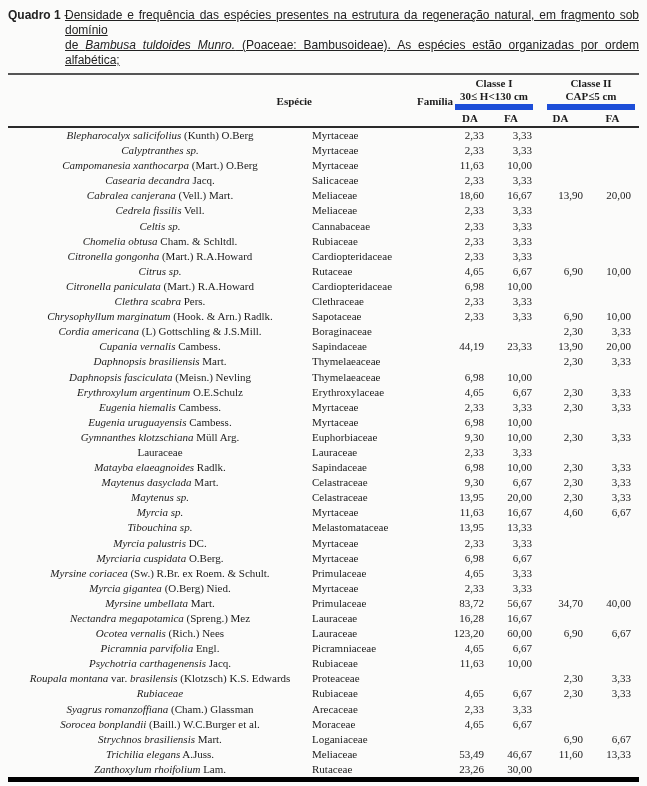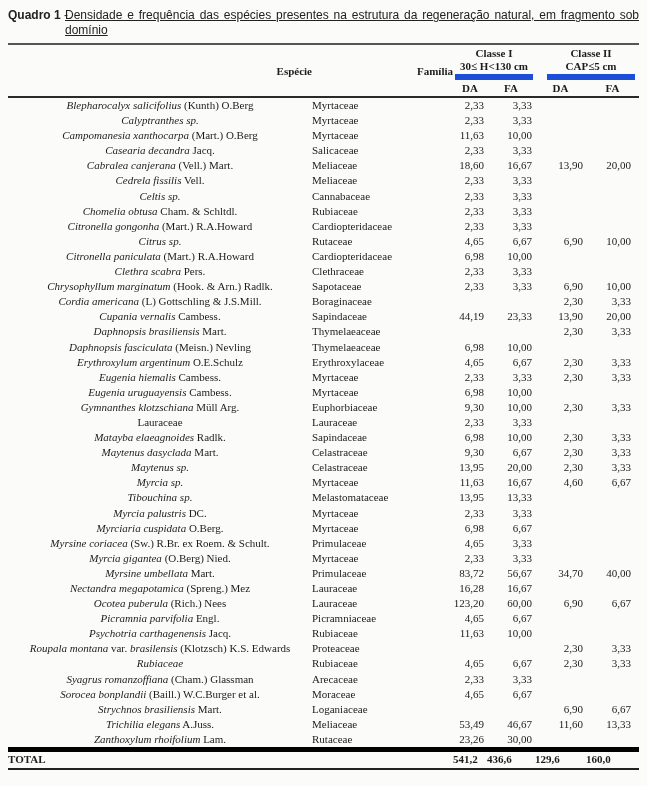--- a/index.html
+++ b/index.html
@@ -73,20 +73,21 @@
 </style>
 </head>
 <body>
 
 <div class="page">
 
   <div class="caption">
     <div class="caption-label"><b>Quadro 1</b><span> - </span></div>
     <div class="caption-body" id="title-lines">
         <div class="title-line just"><span>Densidade e frequência das espécies presentes na estrutura da regeneração natural, em fragmento sob domínio</span></div>
+        <div class="title-line just"><span>de </span><span class="it">Bambusa tuldoides Munro.</span><span> (Poaceae: Bambusoideae). As espécies estão organizadas por ordem alfabética;</span></div>
       </div>
   </div>
 
   <table>
     <colgroup>
       <col class="c1">
         <col class="c2">
         <col class="c3">
         <col class="c4">
         <col class="c5">
@@ -375,21 +376,21 @@
         </tr>
         <tr>
           <td class="c-species"><span class="it">Nectandra megapotamica</span><span> (Spreng.) Mez</span></td>
           <td class="c-family">Lauraceae</td>
           <td class="c-num pr3">16,28</td>
           <td class="c-num pr3">16,67</td>
           <td class="c-num pr3"></td>
           <td class="c-num pr8"></td>
         </tr>
         <tr>
-          <td class="c-species"><span class="it">Ocotea puberula</span><span> (Rich.) Nees</span></td>
+          <td class="c-species"><span class="it">Ocotea vernalis</span><span> (Rich.) Nees</span></td>
           <td class="c-family">Lauraceae</td>
           <td class="c-num pr3">123,20</td>
           <td class="c-num pr3">60,00</td>
           <td class="c-num pr3">6,90</td>
           <td class="c-num pr8">6,67</td>
         </tr>
         <tr>
           <td class="c-species"><span class="it">Picramnia parvifolia</span><span> Engl.</span></td>
           <td class="c-family">Picramniaceae</td>
           <td class="c-num pr3">4,65</td>

